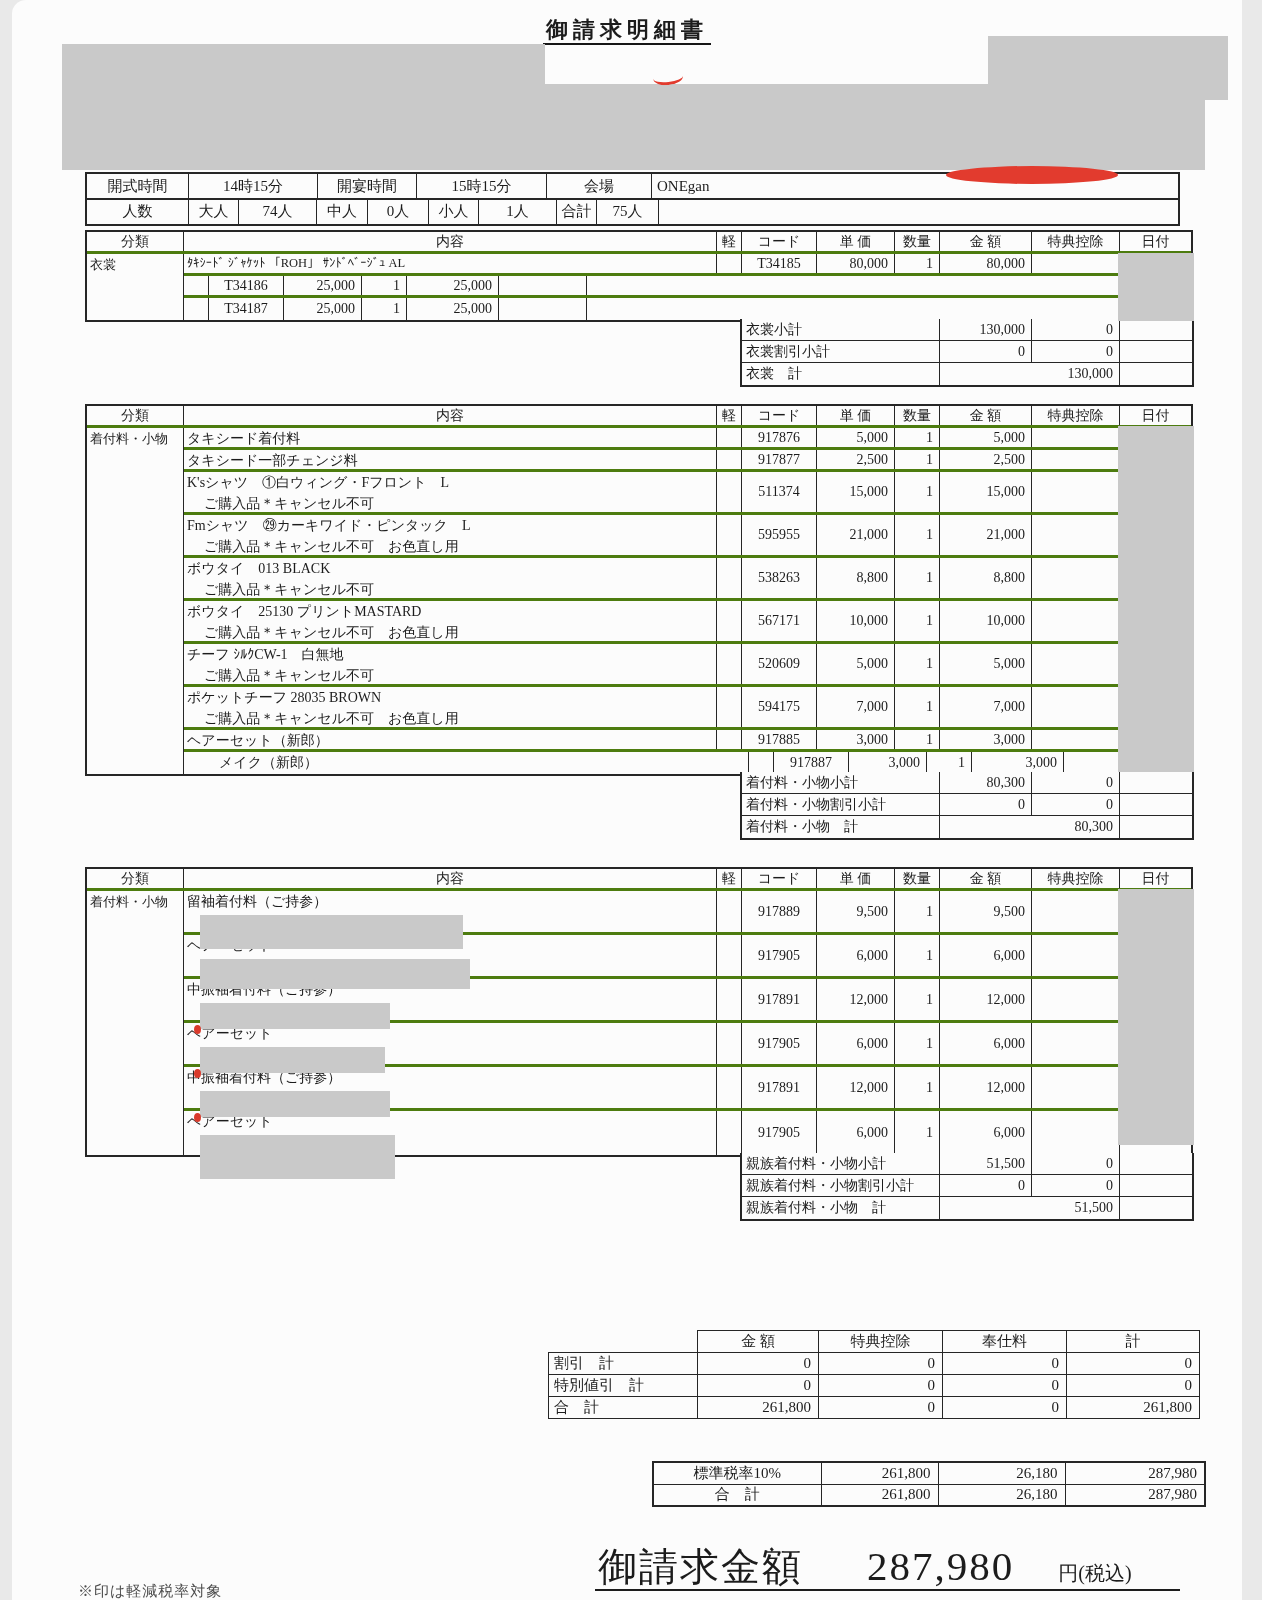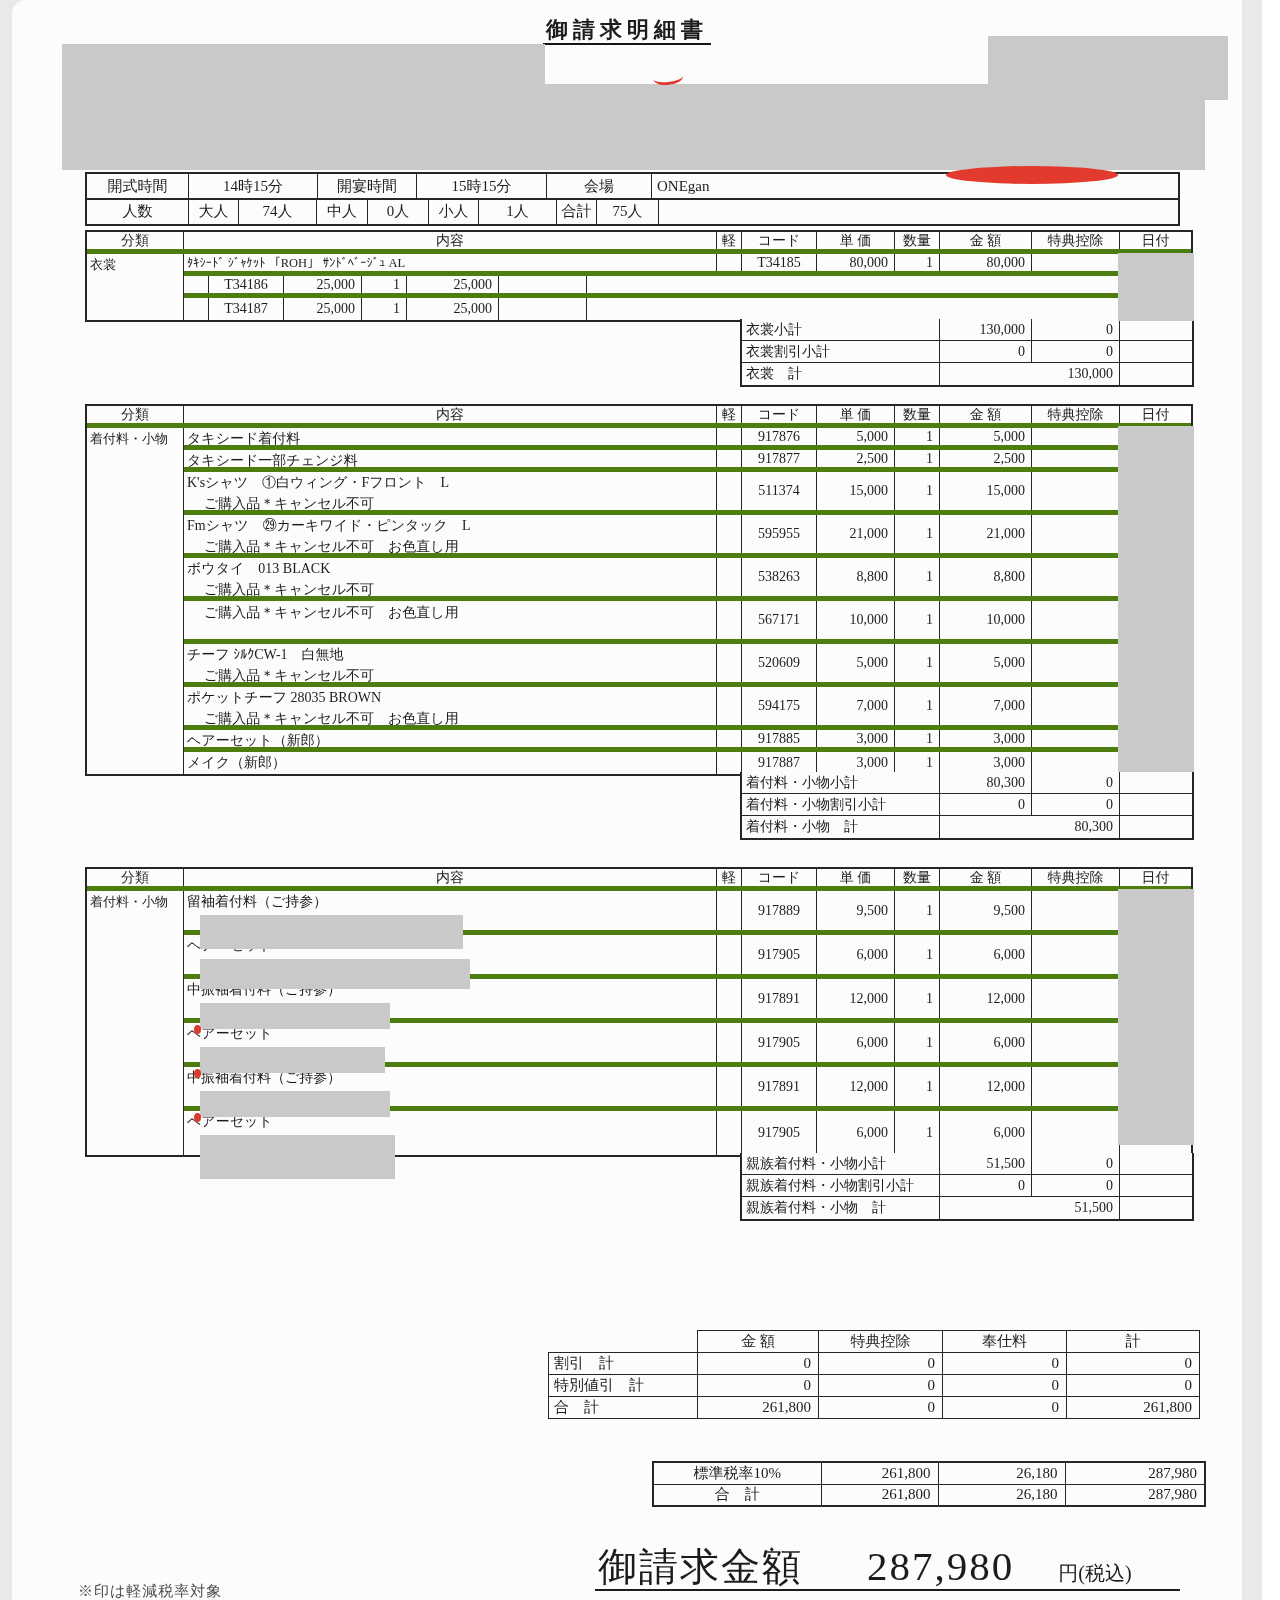--- a/index.html
+++ b/index.html
@@ -24,21 +24,21 @@
   .erow{position:absolute;left:85px;width:1095px;display:flex;box-sizing:border-box;
         border:2px solid #262626;height:28px;}
   .erow.second{border-top:none;}
   .ec{box-sizing:border-box;border-right:1px solid #262626;display:flex;align-items:center;
       justify-content:center;font-size:15px;overflow:hidden;white-space:nowrap;}
   .ec.last{border-right:none;}
   .ec.left{justify-content:flex-start;padding-left:5px;}
 
   
   .itable{position:absolute;left:85px;width:1108px;box-sizing:border-box;border:2px solid #262626;background:transparent;}
-  .hrow,.irow{display:flex;box-sizing:border-box;border-bottom:5px solid #4d7c0f;}
+  .hrow,.irow{display:flex;box-sizing:border-box;border-bottom:3px solid #4d7c0f;}
   .hrow{height:22px;}
   .c{box-sizing:border-box;border-right:1px solid #262626;font-size:14px;display:flex;
      align-items:center;overflow:visible;white-space:nowrap;}
   .c.center{justify-content:center;}
   .c.rt{justify-content:flex-end;padding-right:6px;}
   .c.nb{border-right:none;}
   .catcell{box-sizing:border-box;border-right:1px solid #262626;width:97px;flex:0 0 97px;
            font-size:13px;padding:2px 0 0 3px;white-space:nowrap;overflow:hidden;}
   .istack{flex:1;display:flex;flex-direction:column;}
   .itemwrap{display:flex;}
@@ -249,20 +249,21 @@
           <div class="c center" style="flex: 0 0 25px;"></div>
           <div class="c center" style="flex: 0 0 75px;">538263</div>
           <div class="c rt" style="flex: 0 0 78px;">8,800</div>
           <div class="c rt" style="flex: 0 0 45px;">1</div>
           <div class="c rt" style="flex: 0 0 92px;">8,800</div>
           <div class="c center" style="flex: 0 0 88px;"></div>
           <div class="c nb nb" style="flex: 1 1 0%;"></div>
         </div>
         <div class="irow" style="height: 43px;">
           <div class="namecell" style="flex: 0 0 533px;">
+            <div class="nametext">ボウタイ　25130 プリントMASTARD</div>
             <div class="notetext">ご購入品＊キャンセル不可　お色直し用</div>
           </div>
           <div class="c center" style="flex: 0 0 25px;"></div>
           <div class="c center" style="flex: 0 0 75px;">567171</div>
           <div class="c rt" style="flex: 0 0 78px;">10,000</div>
           <div class="c rt" style="flex: 0 0 45px;">1</div>
           <div class="c rt" style="flex: 0 0 92px;">10,000</div>
           <div class="c center" style="flex: 0 0 88px;"></div>
           <div class="c nb nb" style="flex: 1 1 0%;"></div>
         </div>
@@ -297,21 +298,21 @@
             <div class="nametext">ヘアーセット（新郎）</div>
           </div>
           <div class="c center" style="flex: 0 0 25px;"></div>
           <div class="c center" style="flex: 0 0 75px; text-align: right;">917885</div>
           <div class="c rt" style="flex: 0 0 78px;">3,000</div>
           <div class="c rt" style="flex: 0 0 45px;">1</div>
           <div class="c rt" style="flex: 0 0 92px;">3,000</div>
           <div class="c center" style="flex: 0 0 88px;"></div>
           <div class="c nb nb" style="flex: 1 1 0%;"></div>
         </div>
-        <div class="irow" style="height: 22px; border-bottom: none;">
+        <div class="irow" style="height: 22px; border-bottom: none; margin-left: 32px;">
           <div class="namecell" style="flex: 0 0 533px;">
             <div class="nametext">メイク（新郎）</div>
           </div>
           <div class="c center" style="flex: 0 0 25px;"></div>
           <div class="c center" style="flex: 0 0 75px;">917887</div>
           <div class="c rt" style="flex: 0 0 78px;">3,000</div>
           <div class="c rt" style="flex: 0 0 45px;">1</div>
           <div class="c rt" style="flex: 0 0 92px;">3,000</div>
           <div class="c center" style="flex: 0 0 88px;"></div>
           <div class="c nb nb" style="flex: 1 1 0%;"></div>

